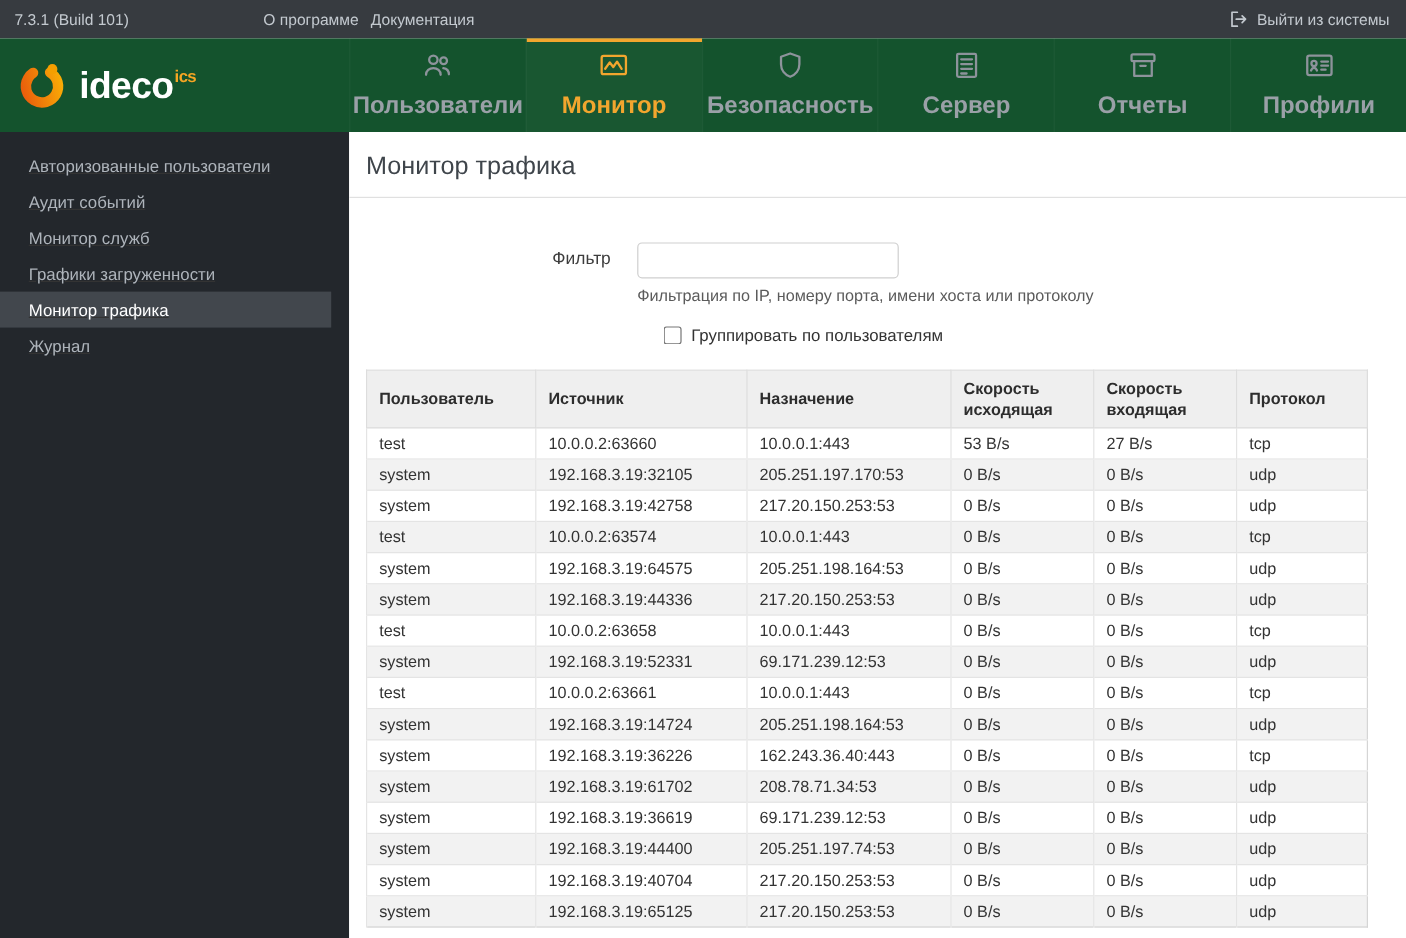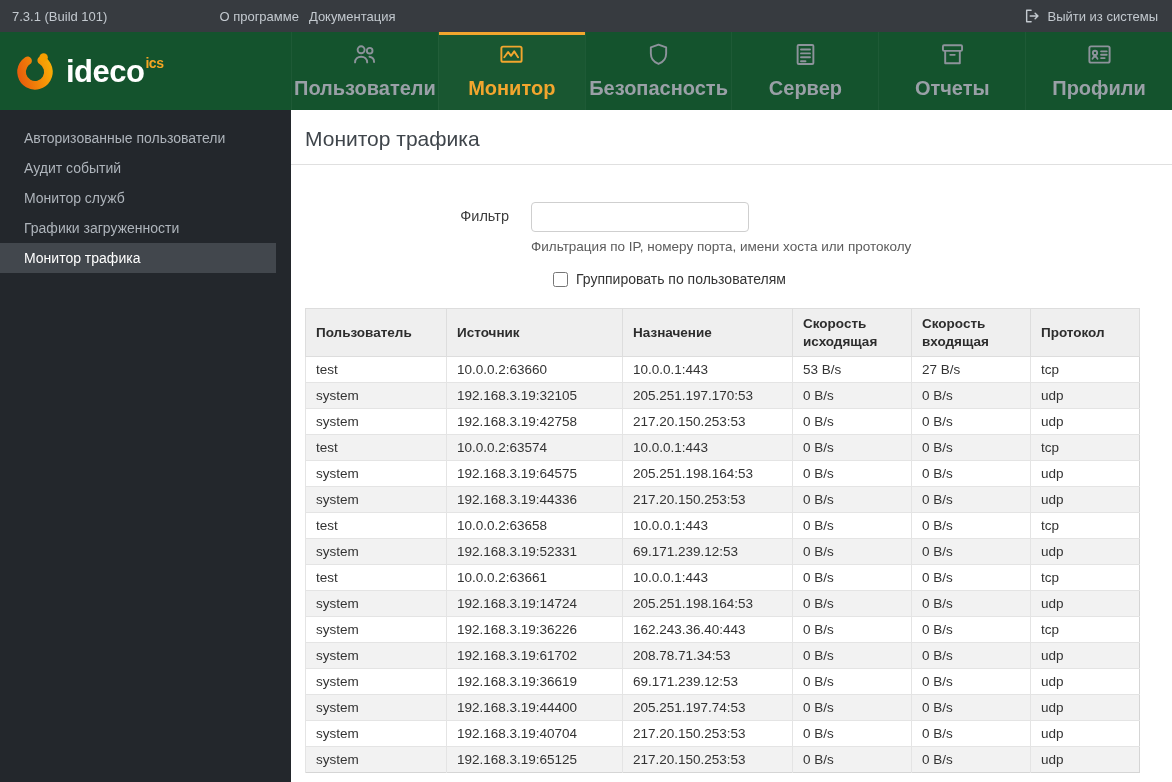--- a/index.html
+++ b/index.html
@@ -65,20 +65,21 @@
     background: #f2a62e;
   }
 
   
   .sidebar {
     position: absolute;
     left: 0; top: 110px; bottom: 0;
     width: 291px;
     background: #23272c;
     padding-top: 13px;
+    text-decoration: underline;
   }
   .sidebar-item {
     padding: 7px 10px 7px 24px;
     margin-right: 15px;
     color: #aeb4bb;
     font-size: 14px;
     cursor: pointer;
     white-space: nowrap;
   }
   .sidebar-item.active { background: #42474d; color: #ffffff; }
@@ -239,20 +240,21 @@
     </div>
   </div>
 </div>
 
 <div class="sidebar">
   <div class="sidebar-item">Авторизованные пользователи</div>
   <div class="sidebar-item">Аудит событий</div>
   <div class="sidebar-item">Монитор служб</div>
   <div class="sidebar-item">Графики загруженности</div>
   <div class="sidebar-item active">Монитор трафика</div>
+  <div class="sidebar-item">Журнал</div>
 </div>
 
 <div class="content">
   <div class="page-title">Монитор трафика</div>
 
   <div class="filter-form">
     <div class="form-row">
       <div class="form-label">Фильтр</div>
       <div class="form-controls">
         <input type="text" class="filter-input" value="" style="">

